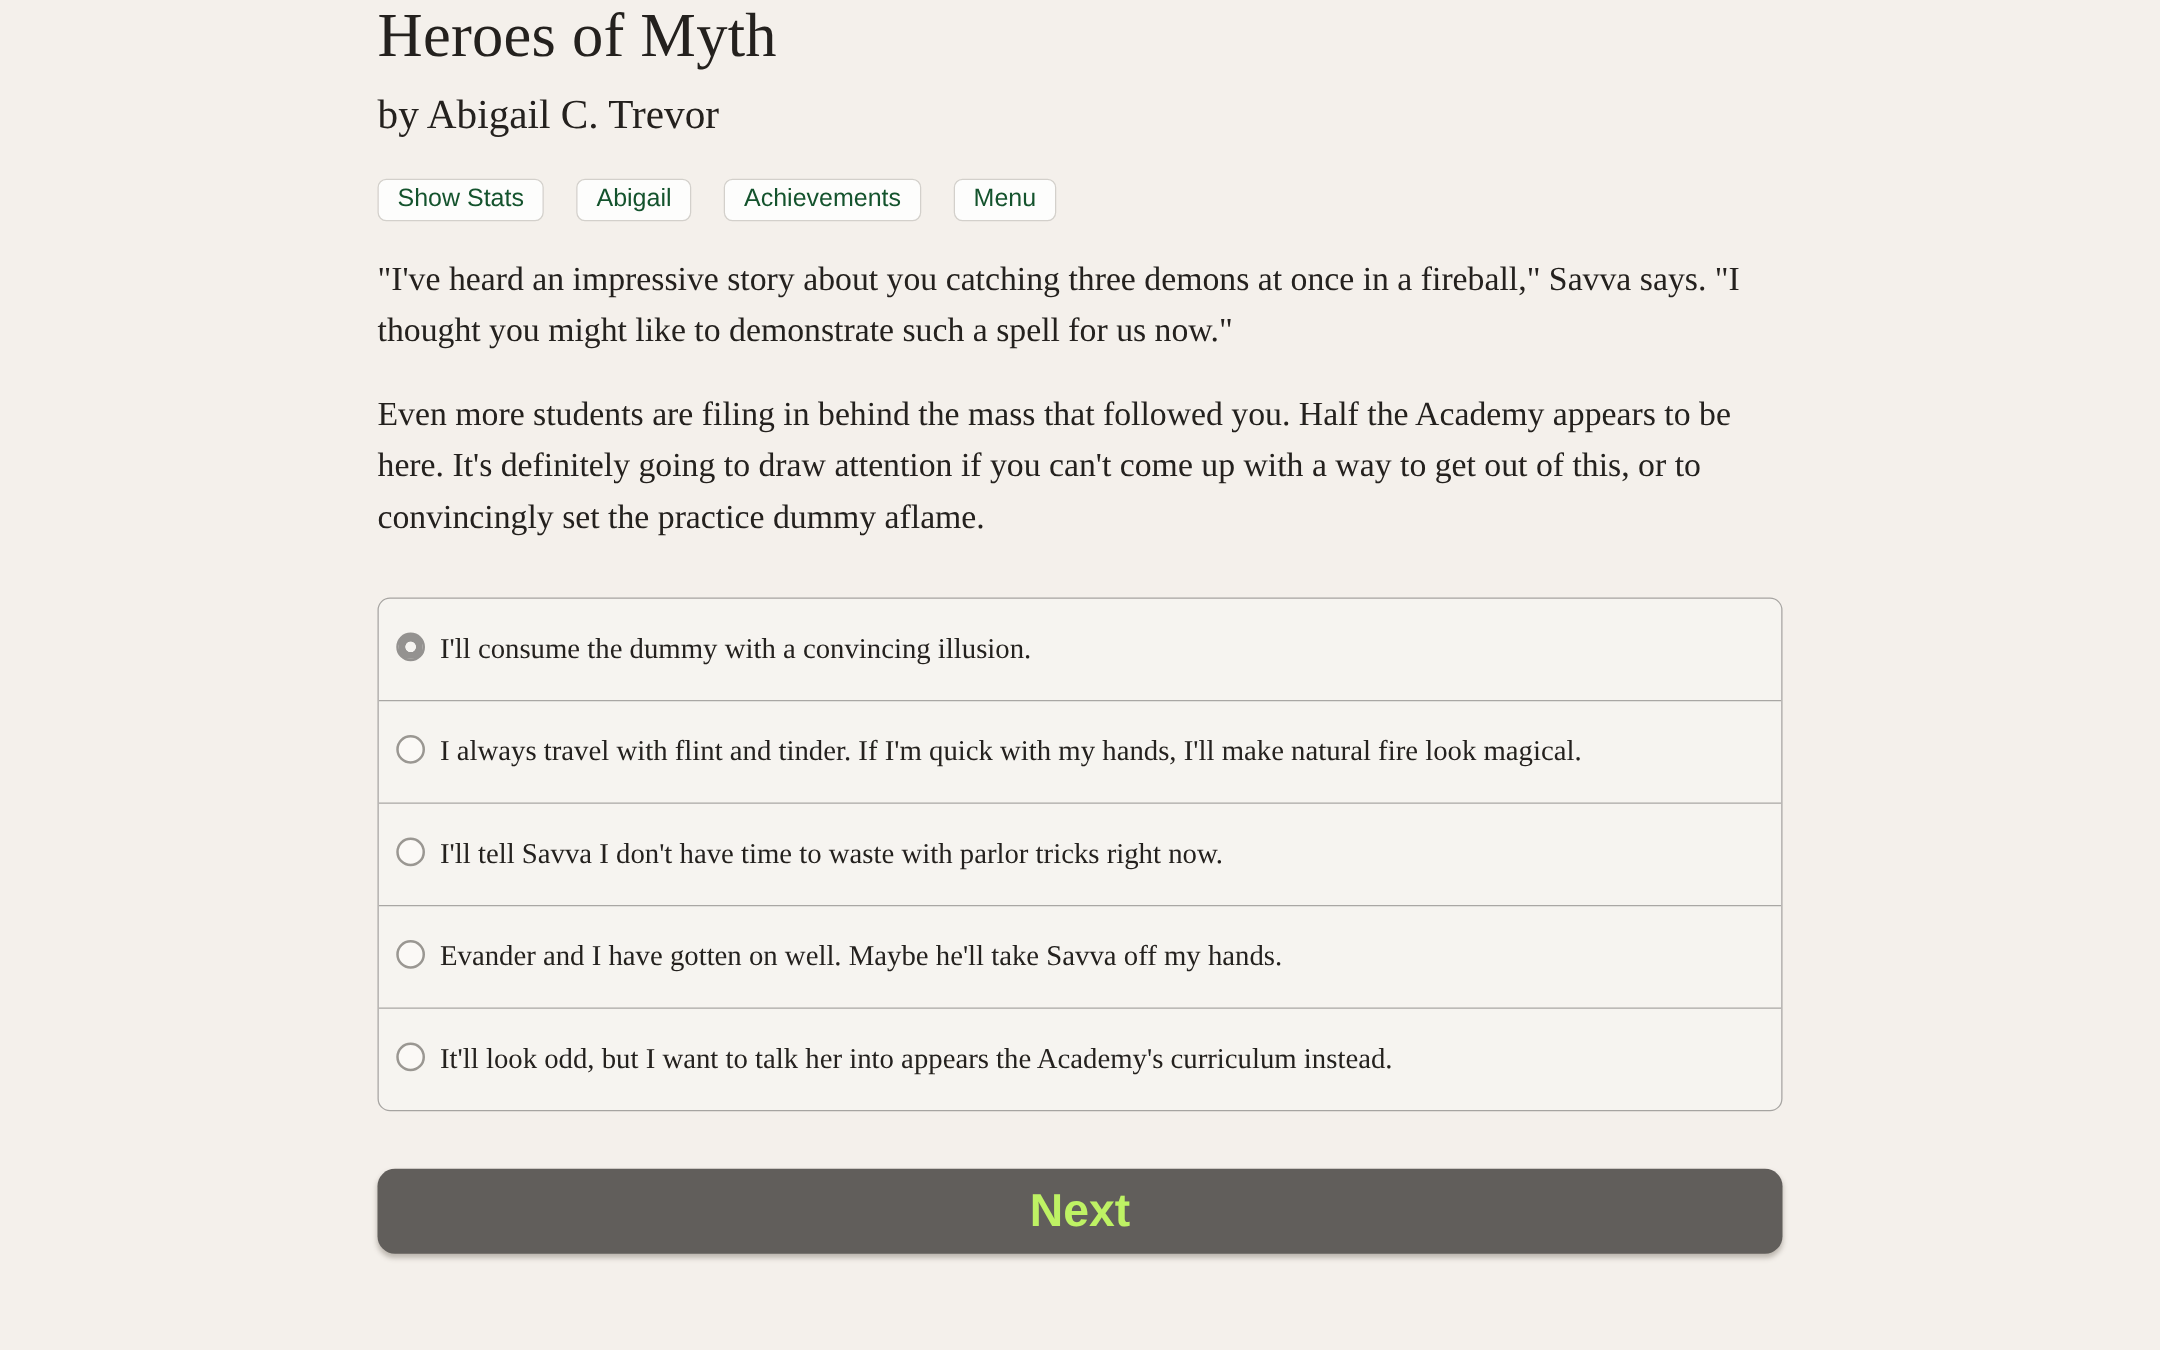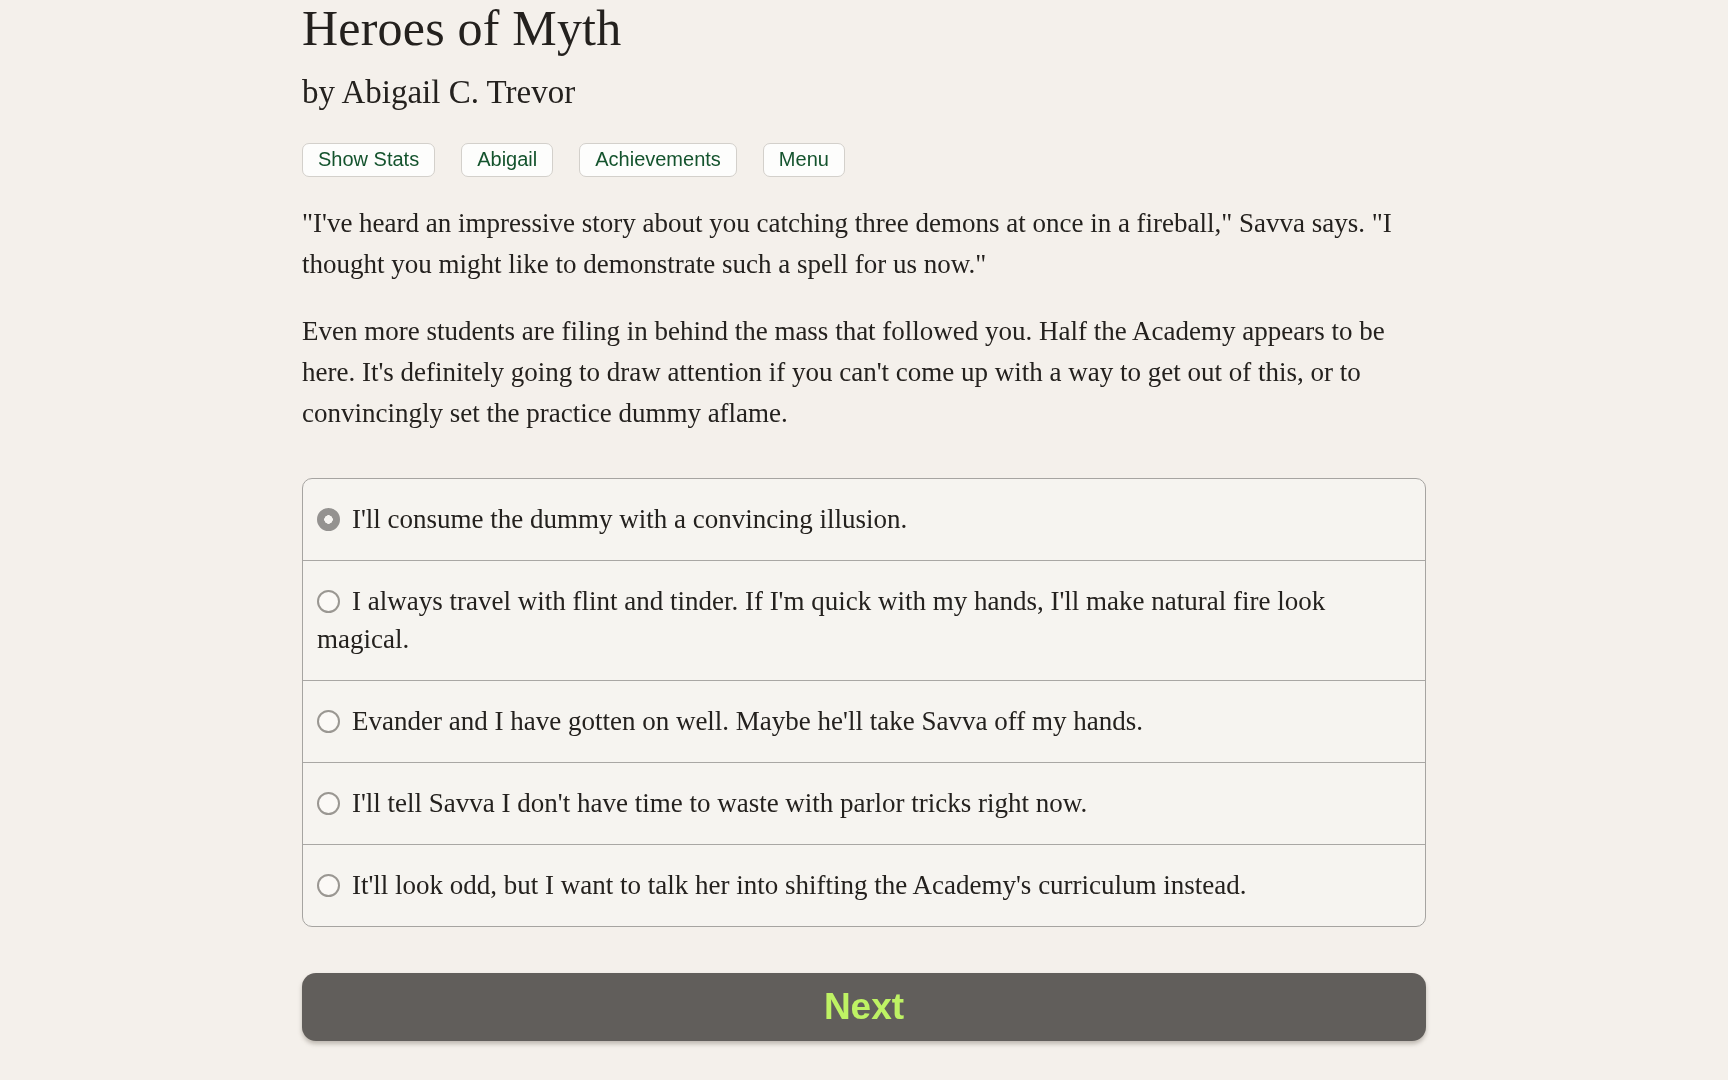--- a/index.html
+++ b/index.html
@@ -55,21 +55,21 @@
   }
   .choice-box {
     margin-top: 44px;
     border: 1.5px solid #a6a4a1;
     border-radius: 10px;
     background: #f6f4f0;
     overflow: hidden;
   }
   .choice-row {
     padding: 21px 16px 22px 14px;
-    font-size: 27px;
+    font-size: 23px;
     line-height: 38px;
     cursor: pointer;
   }
   .choice-row + .choice-row {
     border-top: 1.5px solid #a9a7a4;
   }
   .radio {
     display: inline-block;
     width: 23px;
     height: 23px;
@@ -121,25 +121,25 @@
   </div>
 
   <div class="choice-box">
     <div class="choice-row">
       <span class="radio selected"></span><span>I'll consume the dummy with a convincing illusion.</span>
     </div>
     <div class="choice-row">
       <span class="radio"></span><span>I always travel with flint and tinder. If I'm quick with my hands, I'll make natural fire look magical.</span>
     </div>
     <div class="choice-row">
+      <span class="radio"></span><span>I'll tell Savva I don't have time to waste with parlor tricks right now.</span>
+    </div>
+    <div class="choice-row">
       <span class="radio"></span><span>Evander and I have gotten on well. Maybe he'll take Savva off my hands.</span>
     </div>
     <div class="choice-row">
-      <span class="radio"></span><span>I'll tell Savva I don't have time to waste with parlor tricks right now.</span>
-    </div>
-    <div class="choice-row">
-      <span class="radio"></span><span>It'll look odd, but I want to talk her into shifting the Academy's curriculum instead.</span>
+      <span class="radio"></span><span>It'll look odd, but I want to talk her into appears the Academy's curriculum instead.</span>
     </div>
   </div>
 
   <button class="next-button">Next</button>
 
 </div>
 
 </body></html>

